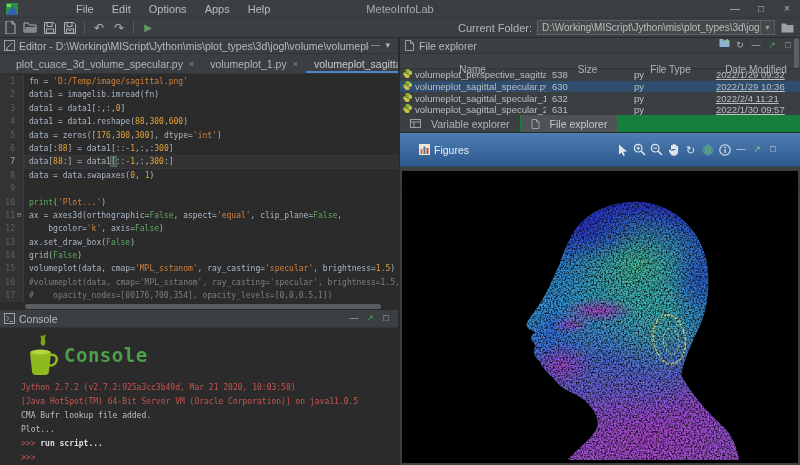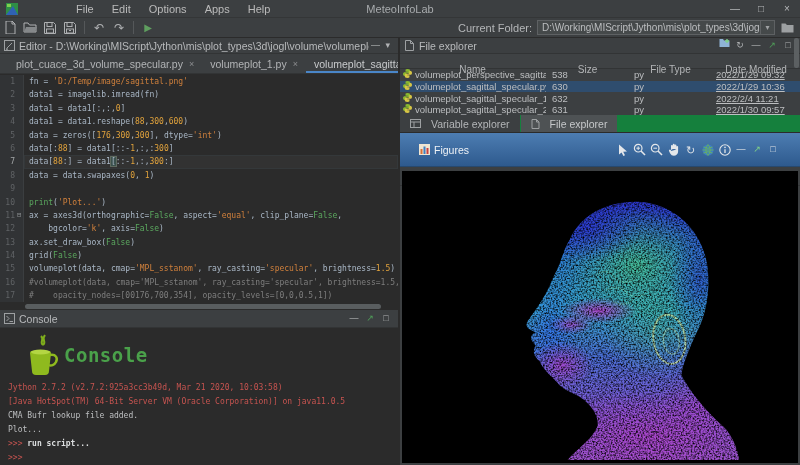--- a/index.html
+++ b/index.html
@@ -73,21 +73,21 @@
   #hscroll { position:absolute; left:25px; right:6px; bottom:1px; height:5px; }
   #hscroll .thumb { height:5px; width:97%; background:#595d5f; border-radius:3px; }
 
   
   #console-panel { position:absolute; top:272px; left:0; right:0; bottom:0; background:#2b2b2b; }
   #console-panel .phead { height:18px; }
   #console-body { position:absolute; top:19px; left:0; right:0; bottom:0; overflow:hidden;
     font-family:"DejaVu Sans Mono", monospace; font-size:8px; }
   #jy-logo { display:flex; align-items:center; height:52px; padding-left:26px; }
   #jy-name { font-size:19px; font-weight:bold; color:#4aa14a; margin-left:4px; letter-spacing:0.5px; }
-  .con-line { height:14px; line-height:14px; padding-left:8px; white-space:pre; }
+  .con-line { height:14px; line-height:14px; padding-left:21px; white-space:pre; }
   .con-red { color:#c75450; }
   .con-plain { color:#bdbfc1;margin-top:42px; }
   .con-bold { color:#dcdedf; font-weight:bold; }
   .con-prompt { color:#c75450; }
 
   
   #explorer-panel { position:absolute; top:0; left:0; right:0; height:77px; background:#3c3f41; }
   #fx-header-row { height:15px; display:flex; background:#3f4244; border-bottom:1px solid #323435;
     font-size:10px; color:#b4b6b8; }
   .fx-col { display:flex; align-items:center; justify-content:center; border-right:1px solid #515456;margin-top:15px; }

